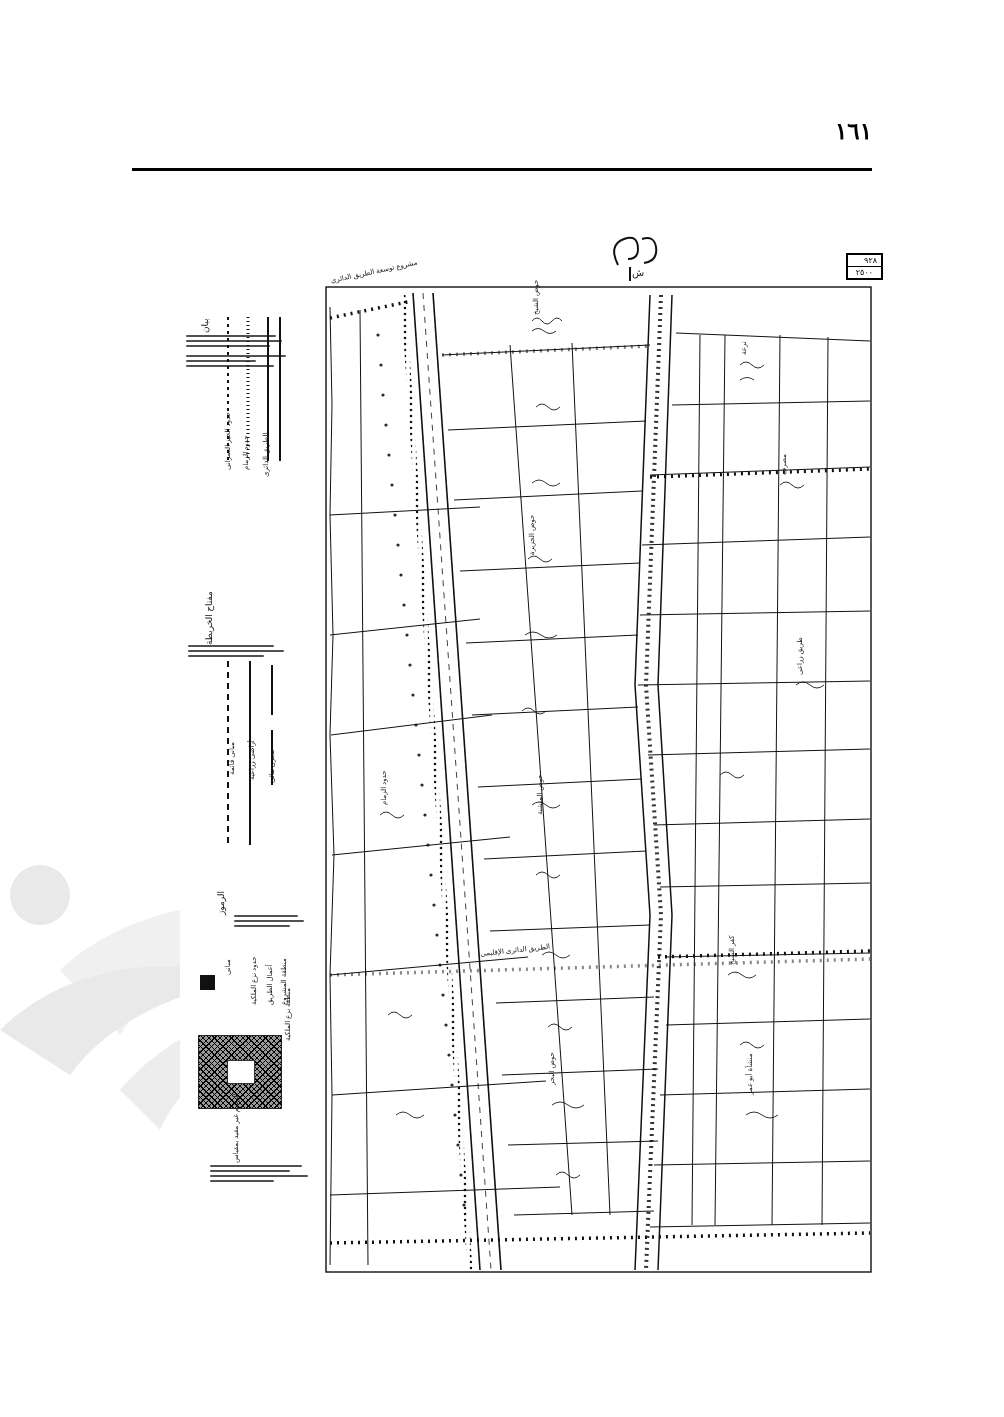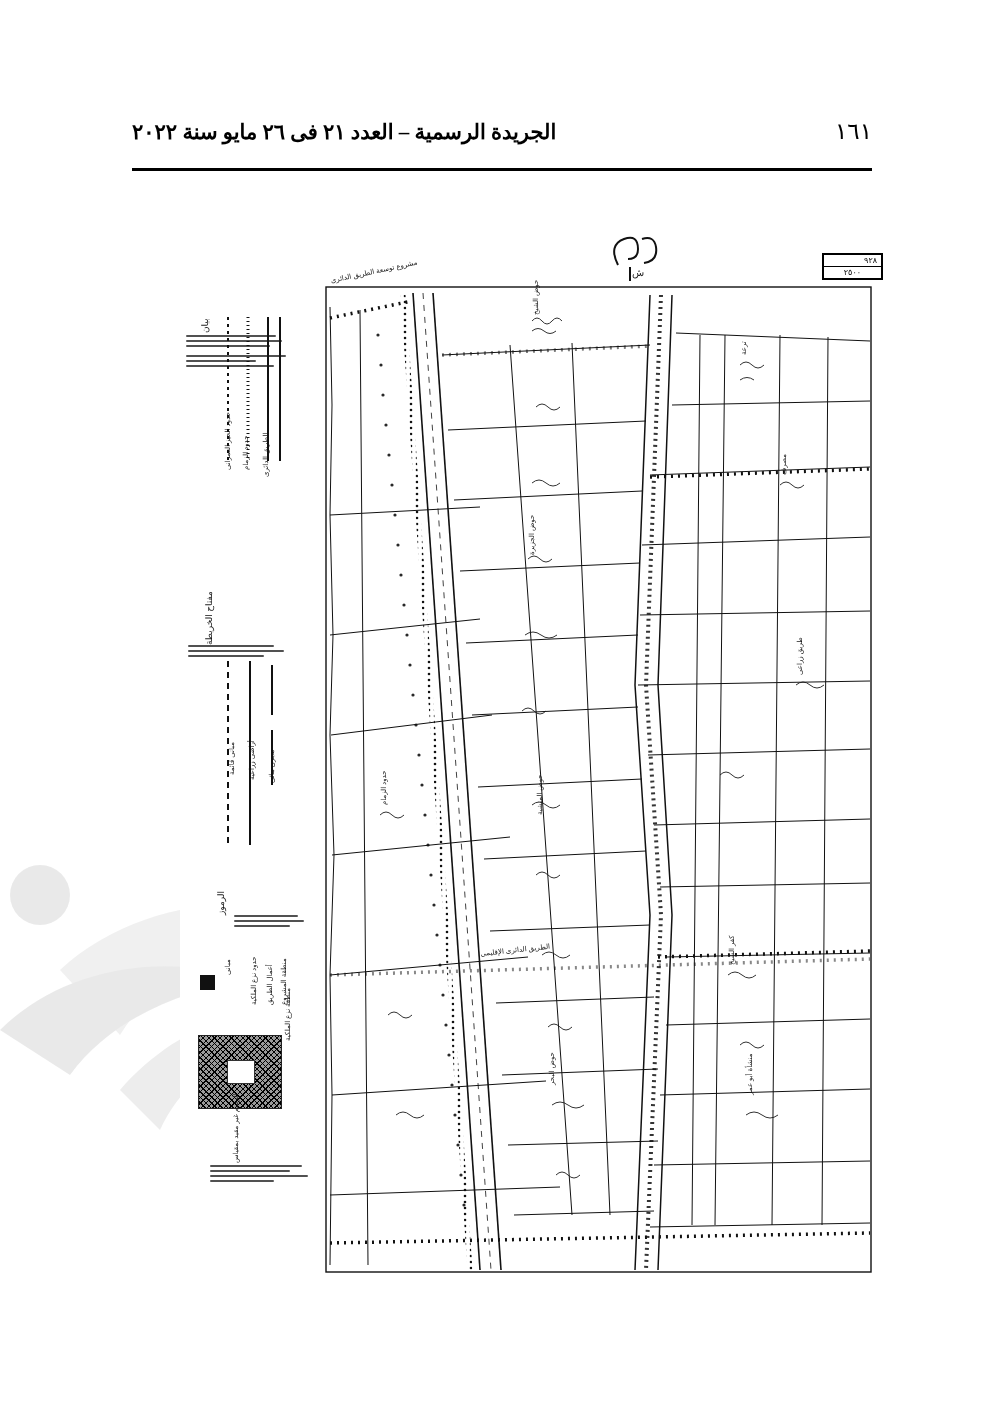--- a/index.html
+++ b/index.html
@@ -34,21 +34,21 @@
   .header-title {
     font-family: "Liberation Serif", serif;
     font-weight: bold;
     font-size: 21px;
     color: #000;
     letter-spacing: 0px;
     margin-right: 120px;
   }
   .header-page-number {
     font-family: "Liberation Serif", serif;
-    font-weight: normal;
+    font-weight: bold;
     font-size: 23px;
     color: #000;
     margin-left: 6px;
   }
   .header-rule {
     position: absolute;
     top: 50px;
     left: 0;
     width: 740px;
     height: 3px;
@@ -104,21 +104,21 @@
     position: absolute;
     border: 2px solid #000;
     background: #fff;
     font-family: "Liberation Sans", sans-serif;
     font-size: 8px;
     text-align: right;
     color: #000;
     direction: rtl;
   }
   .scale-box .num { border-bottom: 1.5px solid #000; padding: 1px 4px; }
-  .scale-box .den { padding: 1px 20px; }
+  .scale-box .den { padding: 1px 8px; }
 
   .legend-swatch-solid {
     position: absolute;
     width: 15px; height: 15px;
     background: #111;
   }
   .legend-swatch-hatch {
     position: absolute;
     width: 82px; height: 72px;
     background:
@@ -134,21 +134,20 @@
     background: #fff;
     border: 1px solid #333;
   }
 </style>
 </head>
 <body>
 
 <div class="page-header">
   <div class="header-row">
     <div class="header-page-number">١٦١</div>
-    <div class="header-title">الجريدة الرسمية – العدد ٢١ فى ٢٦ مايو سنة ٢٠٢٢</div>
   </div>
   <div class="header-rule"></div>
 </div>
 
 <svg class="watermark" viewBox="0 0 1004 820" xmlns="http://www.w3.org/2000/svg">
   <g fill="#b9b9b9">
     <circle cx="40" cy="565" r="30"></circle>
     <path d="M0 700 C 60 640, 160 620, 250 650 C 180 660, 110 690, 70 745 Z"></path>
     <path d="M120 760 C 180 690, 270 665, 340 678 C 260 700, 190 735, 160 800 Z" opacity="0.85"></path>
     <path d="M60 640 C 130 575, 240 560, 320 585 C 240 600, 160 640, 120 705 Z" opacity="0.7"></path>

